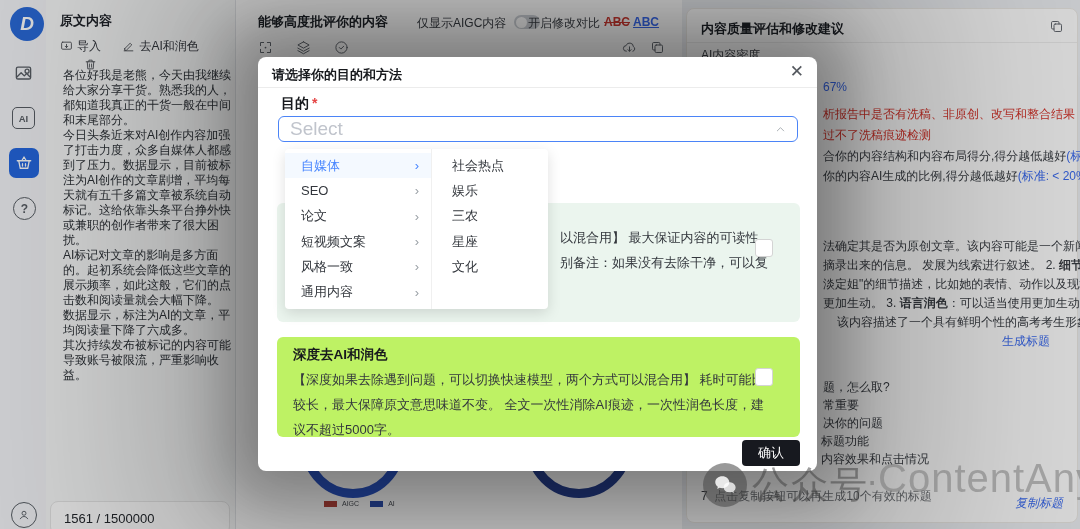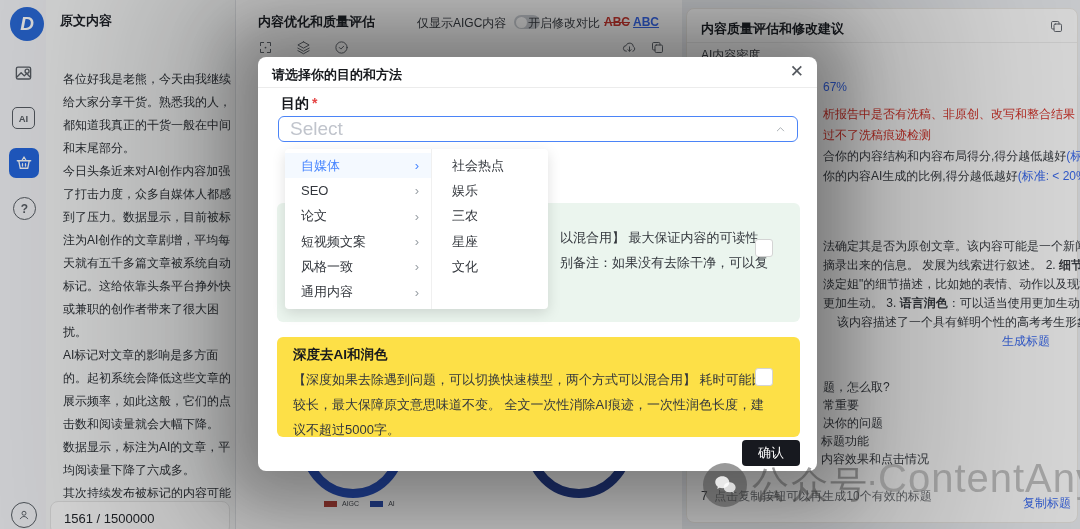--- a/index.html
+++ b/index.html
@@ -22,21 +22,21 @@
              font-size:12px;font-weight:700;display:flex;align-items:center;justify-content:center;}
   .avatar{left:11px;top:502px;width:24px;height:24px;border:1.5px solid #595f66;border-radius:50%;
           display:flex;align-items:center;justify-content:center;}
   .avatar svg{width:14px;height:14px;stroke:#595f66;fill:none;stroke-width:1.6;}
 
   
   #left-panel{left:46px;top:0;width:189px;height:529px;background:#f8f9fa;border-right:1px solid #e2e4e8;}
   .lp-title{left:14px;top:12px;font-size:13px;font-weight:700;color:#1f2329;}
   .tool-btn{display:inline-flex;align-items:center;gap:4px;font-size:12px;color:#33373d;cursor:pointer;}
   .tool-btn svg,.ticon svg{width:13px;height:13px;stroke:#45494f;fill:none;stroke-width:1.6;stroke-linecap:round;stroke-linejoin:round;}
-  .lp-text{left:17px;top:68px;width:178px;height:430px;overflow:hidden;font-size:12px;line-height:23px;color:#2e3338;}
+  .lp-text{left:17px;top:68px;width:178px;height:430px;overflow:hidden;font-size:12px;line-height:15px;color:#2e3338;}
   .lp-text p{margin:0;}
   .lp-footer{left:4px;top:501px;width:180px;height:34px;background:#ffffff;border:1px solid #e6e6e6;
              border-radius:8px;font-size:13px;color:#24282d;display:flex;align-items:center;padding-left:13px;box-sizing:border-box;}
 
   
   #center-panel{left:236px;top:0;width:446px;height:529px;background:#ffffff;}
   .cp-title{left:22px;top:13px;font-size:13px;font-weight:700;color:#1f2329;}
   .toggle-label{font-size:12px;color:#3a3e44;}
   .switch{width:26px;height:14px;border-radius:8px;background:#ccd0d6;position:relative;display:inline-block;}
   .switch::after{content:"";position:absolute;left:1.5px;top:1.5px;width:11px;height:11px;border-radius:50%;background:#fff;}
@@ -74,21 +74,21 @@
             box-shadow:0 4px 14px rgba(0,0,0,0.13);display:flex;}
   .dd-col-l{width:147px;border-right:1px solid #f0f0f0;padding:4px 0;box-sizing:border-box;}
   .dd-col-r{width:116px;padding:4px 0;box-sizing:border-box;}
   .dd-item{height:25.3px;display:flex;align-items:center;justify-content:space-between;
            padding:0 12px 0 16px;font-size:13px;color:#33373d;cursor:pointer;}
   .dd-item .chev{color:#9aa0a6;font-size:13px;}
   .dd-item.active{color:#4785ff;background:#f4f9ff;}
   .dd-item.active .chev{color:#4785ff;}
   .dd-sub{height:25.3px;display:flex;align-items:center;padding:0 0 0 20px;font-size:13px;color:#33373d;cursor:pointer;}
   .quick-box{left:19px;top:146px;width:523px;height:119px;background:#ebf5ee;border-radius:6px;}
-  .deep-box{left:19px;top:280px;width:523px;height:100px;background:#fde047;border-radius:6px;}
+  .deep-box{left:19px;top:280px;width:523px;height:100px;background:#bef264;border-radius:6px;}
   .mfrag{position:absolute;font-size:13px;color:#33373d;white-space:nowrap;}
   .deep-title{left:16px;top:9px;font-size:13.5px;font-weight:700;color:#17191d;position:absolute;}
   .deep-body{left:16px;top:30px;width:478px;font-size:13px;line-height:25px;color:#33373d;position:absolute;}
   .cb{position:absolute;width:16px;height:16px;background:#fff;border:1px solid #d4d4d4;border-radius:3px;}
   .confirm-btn{left:484px;top:383px;width:58px;height:26px;background:#17191f;color:#fff;font-size:13px;
                border-radius:4px;display:flex;align-items:center;justify-content:center;cursor:pointer;}
 
   
   #watermark{left:690px;top:452px;width:380px;height:62px;z-index:30;pointer-events:none;}
   .wm-circ{left:13px;top:11px;width:44px;height:44px;border-radius:50%;background:rgba(70,70,70,0.55);
@@ -126,33 +126,53 @@
     <div class="abs avatar">
       <svg viewBox="0 0 24 24">
           <circle cx="12" cy="9" r="3.4"></circle>
           <path d="M5.5 19c1.4-3 4-4.4 6.5-4.4s5.1 1.4 6.5 4.4"></path>
         </svg>
     </div>
   </aside>
 
   <section id="left-panel" class="abs">
     <div class="abs lp-title">原文内容</div>
+    <div class="abs" style="left:14px;top:38px;">
+      <span class="tool-btn">
+        <svg viewBox="0 0 24 24">
+            <rect x="3" y="4" width="18" height="13" rx="2"></rect>
+            <path d="M12 8v6M9.5 11.5L12 14l2.5-2.5"></path>
+          </svg>
+        <span>导入</span>
+      </span>
+      <span class="tool-btn" style="margin-left:17px;">
+        <svg viewBox="0 0 24 24">
+            <path d="M4 20h16M5 16l10-10 3 3-10 10H5v-3z"></path>
+          </svg>
+        <span>去AI和润色</span>
+      </span>
+      <span class="tool-btn ticon" style="margin-left:24px;">
+        <svg viewBox="0 0 24 24">
+            <path d="M4 7h16M9 7V4h6v3M6 7l1 13h10l1-13M10 11v6M14 11v6"></path>
+          </svg>
+      </span>
+    </div>
     <div class="abs lp-text">
       <p>各位好我是老熊，今天由我继续给大家分享干货。熟悉我的人，都知道我真正的干货一般在中间和末尾部分。</p>
       <p>今日头条近来对AI创作内容加强了打击力度，众多自媒体人都感到了压力。数据显示，目前被标注为AI创作的文章剧增，平均每天就有五千多篇文章被系统自动标记。这给依靠头条平台挣外快或兼职的创作者带来了很大困扰。</p>
       <p>AI标记对文章的影响是多方面的。起初系统会降低这些文章的展示频率，如此这般，它们的点击数和阅读量就会大幅下降。</p>
       <p>数据显示，标注为AI的文章，平均阅读量下降了六成多。</p>
       <p>其次持续发布被标记的内容可能导致账号被限流，严重影响收益。</p>
 
     </div>
     <div class="abs lp-footer">1561 / 1500000</div>
   </section>
 
   <section id="center-panel" class="abs">
-    <div class="abs cp-title">内容优化和质量评估</div>
+    <div class="abs cp-title">能够高度批评你的内容</div>
     <span class="abs toggle-label" style="left:181px;top:15px;">仅显示AIGC内容</span>
     <span class="abs switch" style="left:278px;top:15px;"></span>
     <span class="abs toggle-label" style="left:292px;top:15px;">开启修改对比</span>
     <span class="abs abc-old" style="left:368px;top:15px;">ABC</span>
     <span class="abs abc-new" style="left:397px;top:15px;">ABC</span>
     <span class="abs switch" style="left:424px;top:15px;"></span>
 
     <span class="abs cp-ic" style="left:22px;top:40px;">
       <svg viewBox="0 0 24 24">
           <path d="M4 9V4h5M15 4h5v5M20 15v5h-5M9 20H4v-5"></path>
@@ -214,21 +234,21 @@
     <div class="frag" style="left:136px;top:267px;">淡定姐"的细节描述，比如她的表情、动作以及现场家</div>
     <div class="frag" style="left:136px;top:286px;"><span>更加生动。 3. </span><b>语言润色</b><span>：可以适当使用更加生动形象</span></div>
     <div class="frag" style="left:150px;top:305px;">该内容描述了一个具有鲜明个性的高考考生形象.</div>
     <div class="link" style="left:315px;top:324px;">生成标题</div>
     <div class="frag" style="left:136px;top:370px;">题，怎么取?</div>
     <div class="frag" style="left:136px;top:388px;">常重要</div>
     <div class="frag" style="left:136px;top:406px;">决你的问题</div>
     <div class="frag" style="left:134px;top:424px;">标题功能</div>
     <div class="frag" style="left:134px;top:442px;">内容效果和点击情况</div>
     <div class="frag" style="left:14px;top:479px;"><span>7</span>&nbsp;&nbsp;<span style="opacity:.75;">点击复制按钮可以再生成10个有效的标题</span></div>
-    <div class="link" style="left:336px;top:486px;">复制标题</div>
+    <div class="link" style="left:328px;top:486px;font-style:italic;">复制标题</div>
   </section>
 
   <div id="backdrop" class="abs"></div>
 
   <div id="modal" class="abs">
     <div class="abs m-title">请选择你的目的和方法</div>
     <div class="abs m-close">✕</div>
     <div class="abs m-hdiv"></div>
     <div class="abs m-purpose"><span>目的</span><span class="m-star">*</span></div>
 

